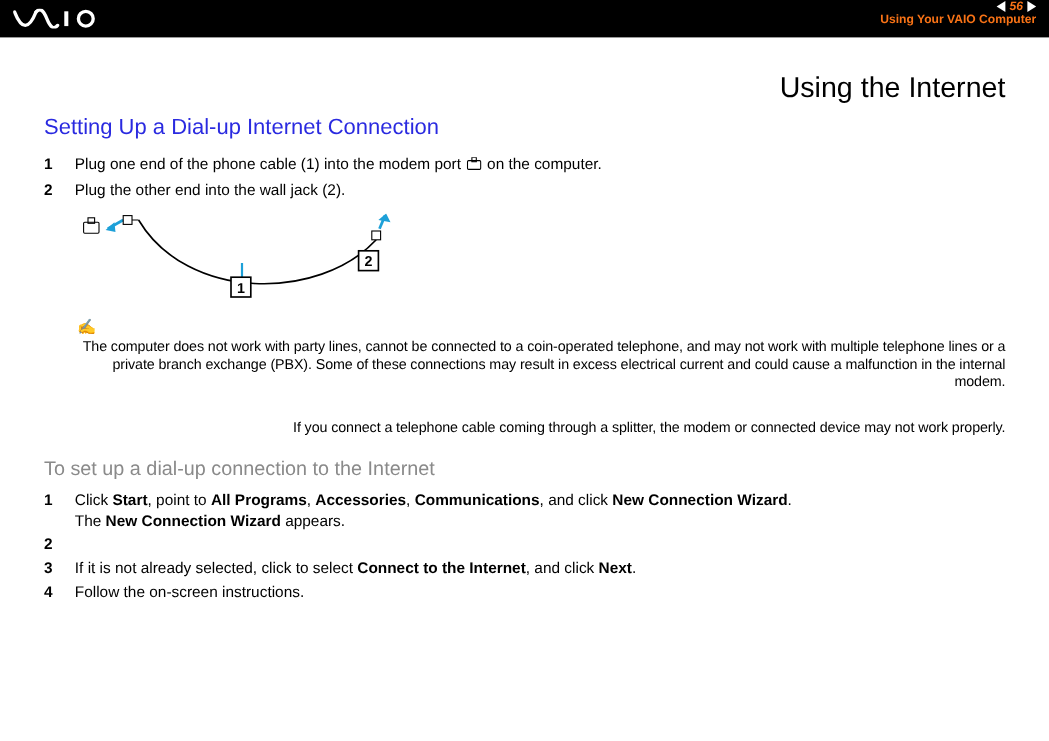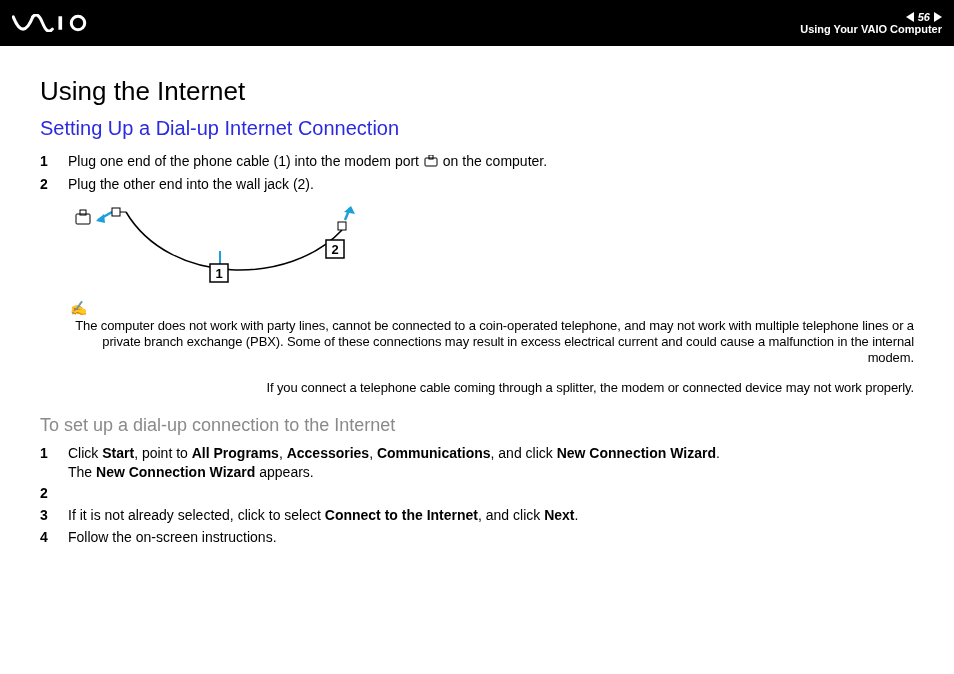--- a/index.html
+++ b/index.html
@@ -5,24 +5,23 @@
   body {
     margin: 0;
     padding: 0;
     font-family: Arial, Helvetica, sans-serif;
     width: 954px;
     background: #fff;
     color: #000;
   }
   .header-bar {
     background: #000;
-    color: #ffffff;
-    height: 46px;
-    display: flex;
-    align-items: center;
+    color: #f97316;
+    height: 34px;
+    display: flex;
     justify-content: space-between;
     padding: 0 12px;
   }
   .vaio-logo {
     display: flex;
     align-items: center;
   }
   .vaio-logo svg { height: 18px; }
   .header-right {
     display: flex;
@@ -51,20 +50,21 @@
     font-size: 11px;
   }
   .page {
     padding: 30px 40px 30px 40px;
   }
   h1.title {
     font-weight: normal;
     font-size: 26px;
     margin: 0 0 10px 0;
     color: #000;
+    text-align: right;
   }
   h2.subtitle {
     font-weight: normal;
     color: #2a2ae0;
     font-size: 20px;
     margin: 0 0 12px 0;
   }
   p.body {
     font-size: 14px;
     margin: 0 0 14px 0;
@@ -105,21 +105,21 @@
     margin-bottom: 2px;
   }
   .note-text {
     font-size: 13px;
     line-height: 1.25;
     font-family: "Arial Narrow", Arial, sans-serif;
     letter-spacing: -0.1px;
     text-align: right;
   }
   .note-text.second {
-    margin-top: 14px;
+    margin-top: 26px;
   }
   .bold { font-weight: bold; }
   .modem-icon {
     display: inline-block;
     vertical-align: middle;
     margin: 0 1px;
   }
 </style>
 </head>
 <body>

